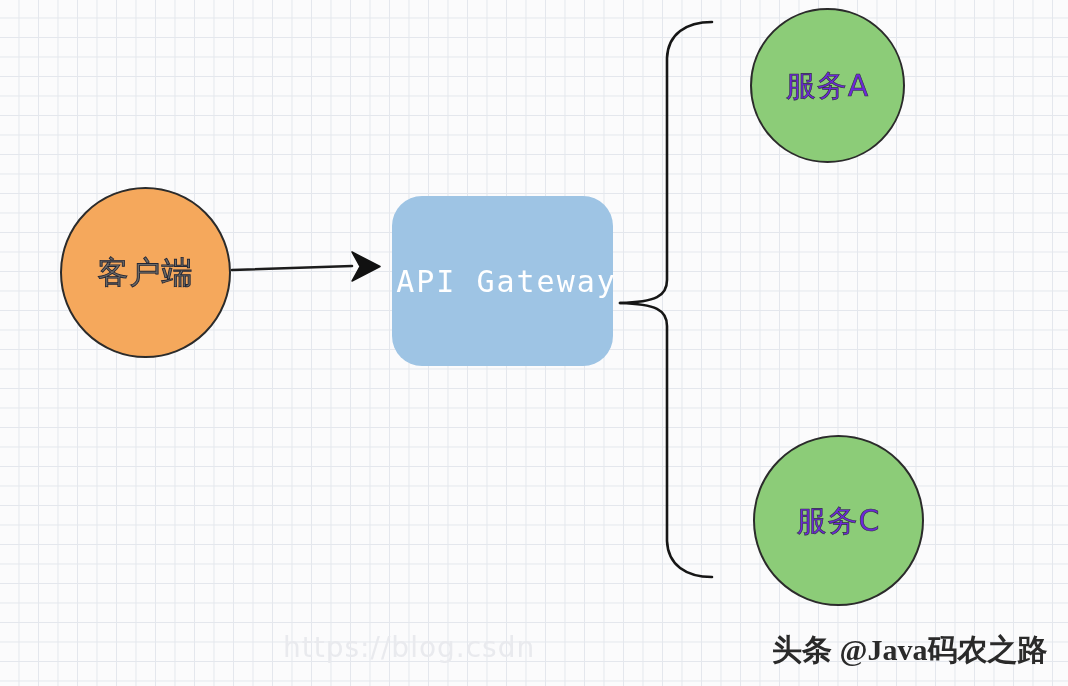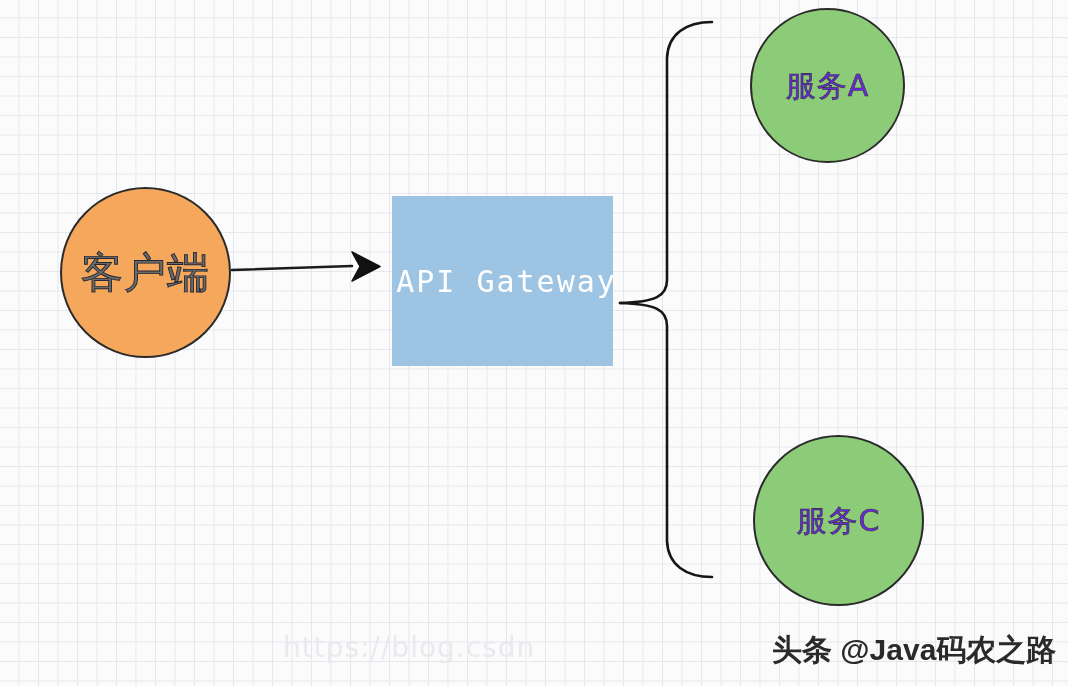--- a/index.html
+++ b/index.html
@@ -23,20 +23,21 @@
 
   
   .node {
     position: absolute;
     display: flex;
     align-items: center;
     justify-content: center;
     box-sizing: border-box;
     text-align: center;
     user-select: none;
+    border-radius: 30px;
   }
 
   .circle {
     border-radius: 50%;
     border: 2px solid #2b2b2b;
   }
 
   .circle-client {
     background: #f5a85c;
   }
@@ -51,21 +52,21 @@
     line-height: 1;
     letter-spacing: 1px;
     color: #6d28d9;
     -webkit-text-stroke: 0.6px #2f3140;
     white-space: nowrap;
   }
 
   .circle-client .node-label-cn {
     color: #6d6a66;
     -webkit-text-stroke: 0.9px #232736;
-    font-size: 42px;
+    font-size: 31px;
   }
 
   .rect-gateway {
     background: #9ec4e4;
     border: none;
   }
 
   .gateway-label {
     font-family: "DejaVu Sans Mono", monospace;
     font-size: 30px;
@@ -96,21 +97,21 @@
     letter-spacing: 1px;
     color: #e9eaee;
     white-space: nowrap;
     user-select: none;
   }
 
   .wm-toutiao {
     position: absolute;
     left: 772px;
     top: 630px;
-    font-family: Liberation Sans, sans-serif;
+    font-family: Liberation Serif, serif;
     font-weight: bold;
     font-size: 30px;
     letter-spacing: 0px;
     color: #2a2a2a;
     white-space: nowrap;
     user-select: none;
   }
 </style>
 </head>
 <body>

